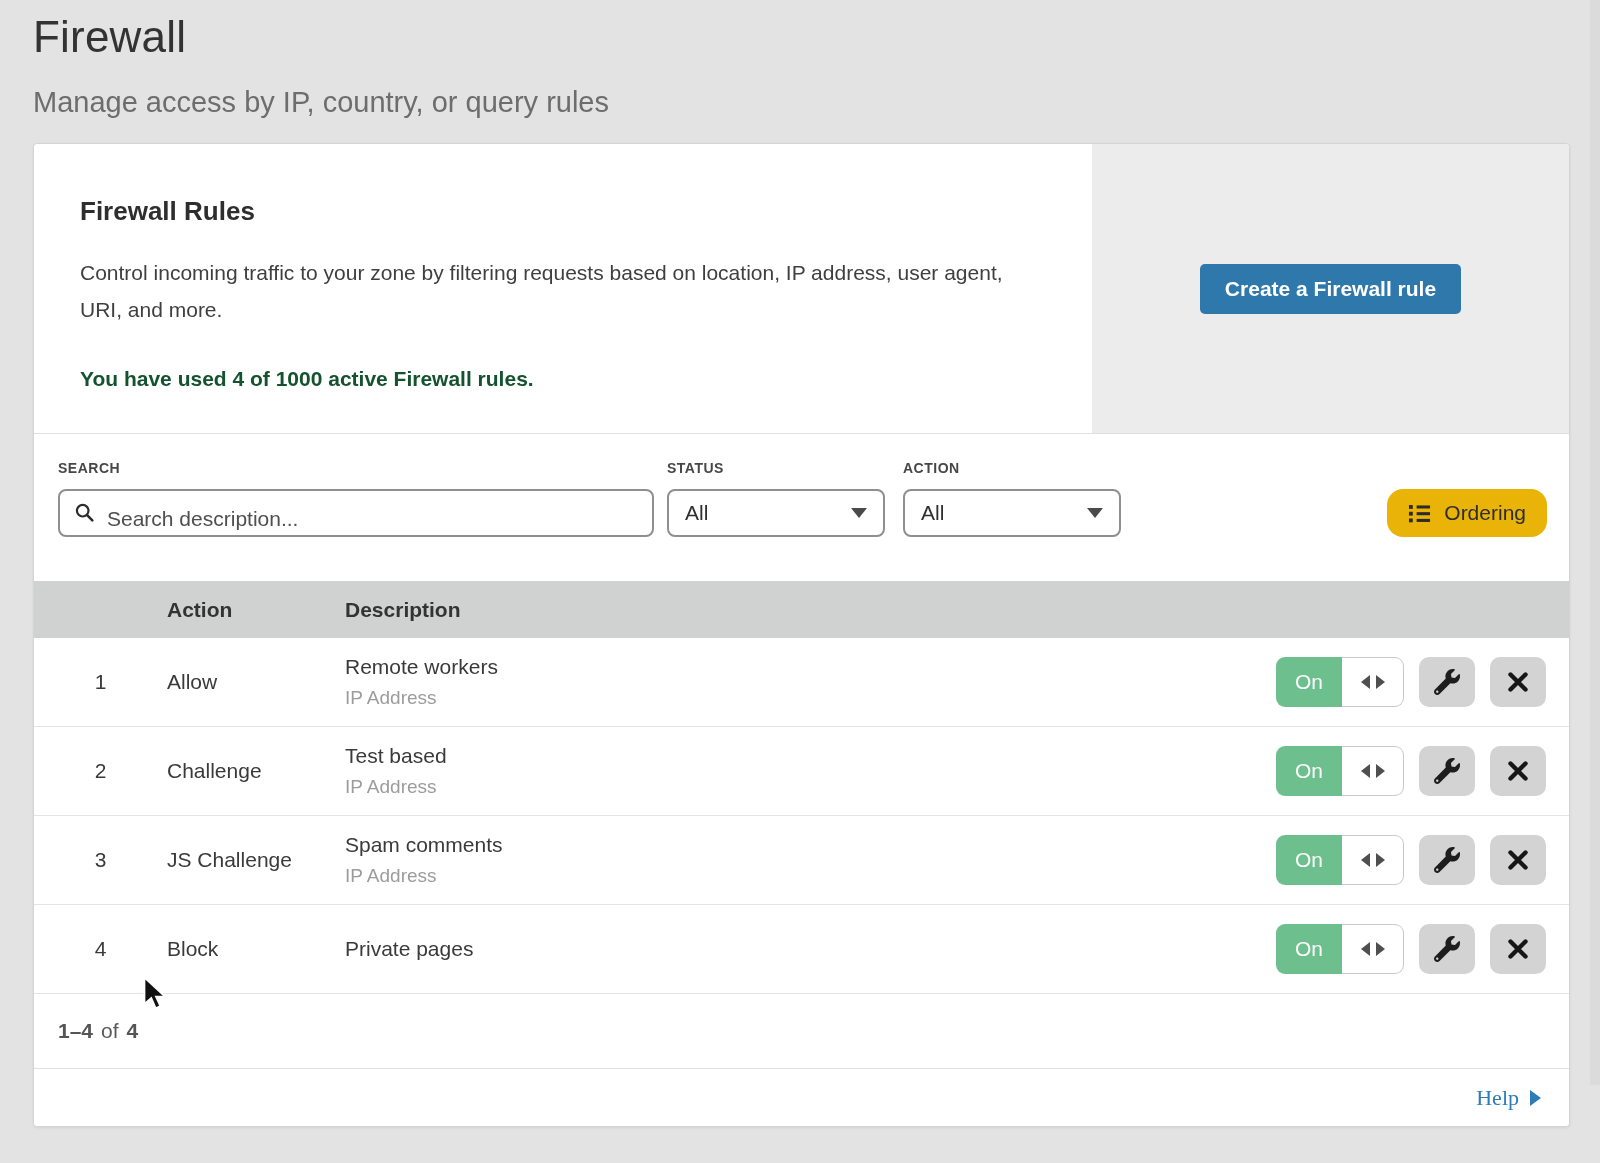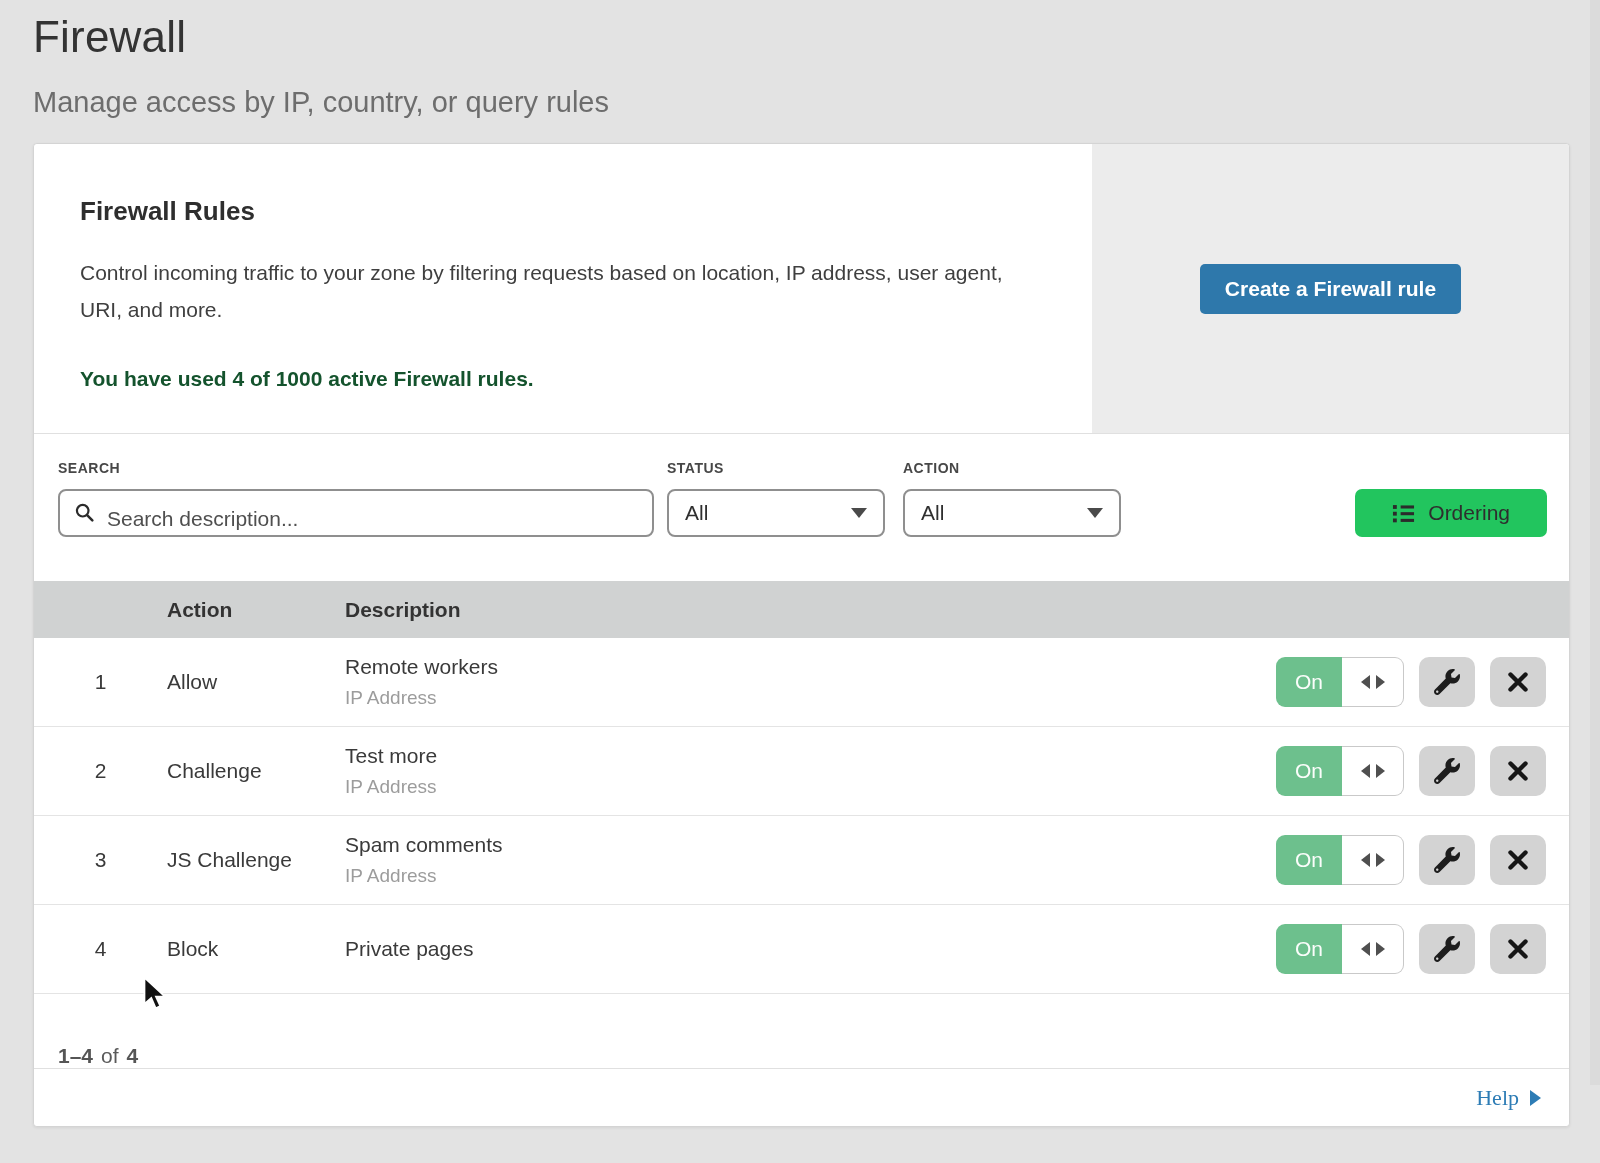--- a/index.html
+++ b/index.html
@@ -51,22 +51,22 @@
   .search-box input { border:none; outline:none; flex:1; font-family:inherit;
     font-size:21px; color:#a21caf; background:transparent;margin-top:12px; }
   .search-box input::placeholder { color:#4f4f4f; opacity:1; }
   .select-box { width:218px; height:48px; border:2px solid #8f8f8f; border-radius:8px;
     display:flex; align-items:center; justify-content:space-between;
     padding:0 16px; font-size:21px; color:#2f2f2f; background:#fff; cursor:pointer; }
   .gap-status { margin-left:13px; }
   .gap-action { margin-left:18px; }
   .dd-arrow { width:0; height:0; border-left:8px solid transparent;
     border-right:8px solid transparent; border-top:10px solid #4a4a4a; }
-  .ordering-btn { margin-left:auto; height:48px; background:#22c55e; border:none;
-    border-radius:7px; padding:0 37px; display:flex; align-items:center; gap:13px;
+  .ordering-btn { margin-left:auto; height:48px; background:#eab308; border:none;
+    border-radius:16px; padding:0 21px; display:flex; align-items:center; gap:13px;
     font-family:inherit; font-size:21px; color:#2e2e2e; cursor:pointer; }
 
   
   .table-header { height:57px; flex:none; background:#d0d2d2; display:flex;
     align-items:center; font-size:21px; font-weight:700; color:#333; }
   .col-num { width:133px; text-align:center; flex:none; }
   .col-action { width:178px; flex:none; }
   .col-desc { flex:1; }
   .rule-row { height:89px; flex:none; display:flex; align-items:center;
     border-bottom:1px solid #e4e4e4; background:#fff; font-size:21px; color:#3a3a3a; }
@@ -80,21 +80,21 @@
     display:flex; align-items:center; justify-content:center; border-radius:9px 0 0 9px; }
   .toggle-arrows { width:62px; background:#fff; border:1px solid #c9c9c9; border-left:none;
     border-radius:0 9px 9px 0; display:flex; align-items:center; justify-content:center; gap:6px; }
   .tri-left  { width:0; height:0; border-top:7px solid transparent; border-bottom:7px solid transparent; border-right:9px solid #4f4f4f; }
   .tri-right { width:0; height:0; border-top:7px solid transparent; border-bottom:7px solid transparent; border-left:9px solid #4f4f4f; }
 
   .icon-btn { width:56px; height:50px; background:#d3d3d3; border:none; border-radius:10px;
     display:flex; align-items:center; justify-content:center; cursor:pointer; }
 
   
-  .pagination-row { height:75px; flex:none; display:flex; align-items:flex-end;
+  .pagination-row { height:75px; flex:none; display:flex; align-items:center;
     padding-left:24px; font-size:21px; color:#4e4e4e; border-bottom:1px solid #e0e0e0; background:#fff; }
   .pag-bold { font-weight:700; color:#555; }
   .pag-of { margin:0 8px; color:#5a5a5a; }
   .help-row { flex:1; display:flex; align-items:center; justify-content:flex-end;
     padding-right:28px; background:#fff; border-radius:0 0 4px 4px; }
   .help-link { display:flex; align-items:center; gap:11px; color:#2d7cb5;
     font-size:22px; text-decoration:none; cursor:pointer;font-family:Liberation Serif, serif; }
   .help-arrow { width:0; height:0; border-top:8px solid transparent;
     border-bottom:8px solid transparent; border-left:11px solid #2d7cb5; }
 
@@ -207,21 +207,21 @@
         </span>
       </button>
     </div>
   </div>
 
   <div class="rule-row">
     <div class="col-num">2</div>
     <div class="col-action">Challenge</div>
     <div class="col-desc">
       <div class="desc-stack">
-        <span class="desc-main">Test more</span>
+        <span class="desc-main">Test based</span>
         <span class="desc-sub">IP Address</span>
       </div>
     </div>
     <div class="row-controls">
       <div class="toggle">
         <div class="toggle-on">On</div>
         <div class="toggle-arrows">
           <span class="tri-left"></span>
                 <span class="tri-right"></span>
         </div>

